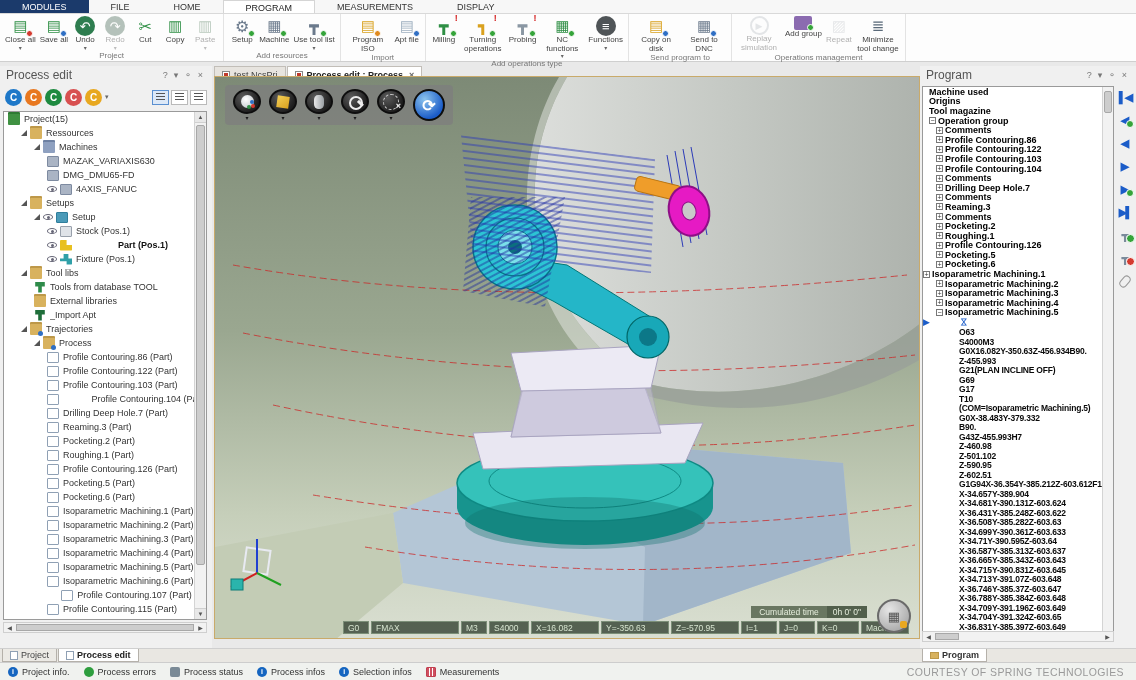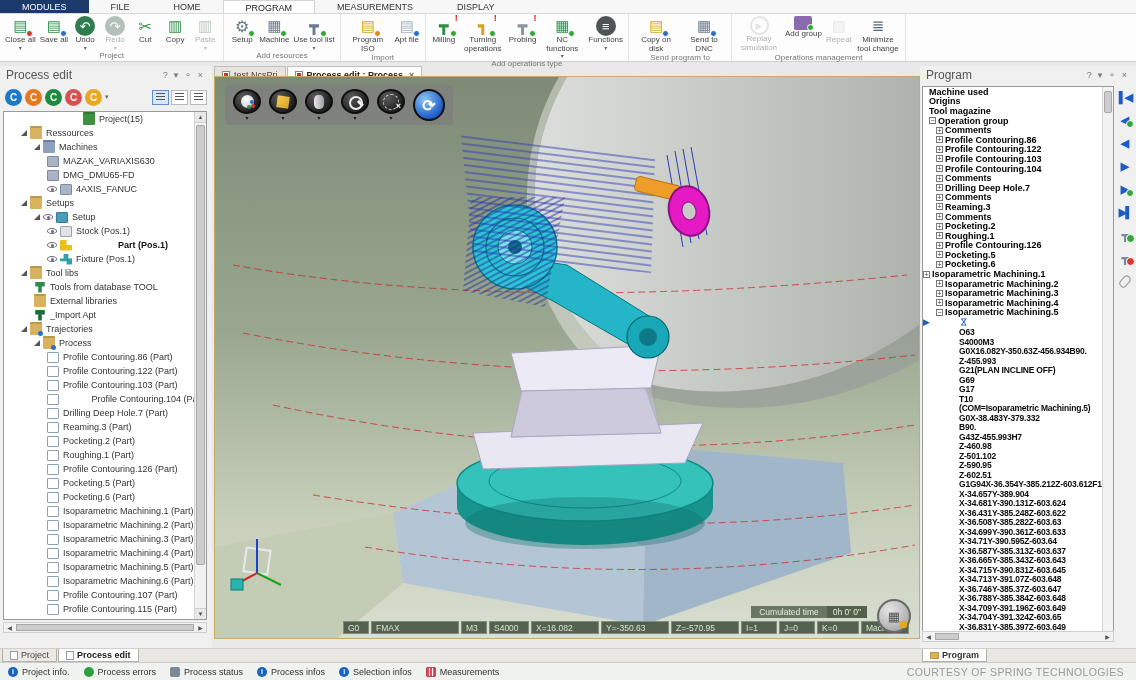--- a/index.html
+++ b/index.html
@@ -402,21 +402,21 @@
         <span class="cc cc-red">C</span>
         <span class="cc cc-yellow">C</span>
       <span class="mini-caret">▾</span>
       <span class="lv-right">
         <span class="lv active"></span>
           <span class="lv"></span>
           <span class="lv"></span>
       </span>
     </div>
     <div class="tree-box">
-      <div class="trow" style="padding-left: 16px; justify-content: center;">
+      <div class="trow" style="padding-left: 4px;">
 
           <span class="ti ti-folder-green"></span>
           <span class="lab">Project(15)</span>
         </div>
         <div class="trow" style="padding-left: 17px;">
           <span class="exp"></span>
 
           <span class="ti ti-folder"></span>
           <span class="lab">Ressources</span>
         </div>
@@ -583,21 +583,21 @@
         <div class="trow" style="padding-left: 43px;">
 
           <span class="ti ti-doc"></span>
           <span class="lab">Isoparametric Machining.5 (Part)</span>
         </div>
         <div class="trow" style="padding-left: 43px;">
 
           <span class="ti ti-doc"></span>
           <span class="lab">Isoparametric Machining.6 (Part)</span>
         </div>
-        <div class="trow" style="padding-left: 43px;">
+        <div class="trow" style="padding-left: 43px; justify-content: center;">
 
           <span class="ti ti-doc"></span>
           <span class="lab">Profile Contouring.107 (Part)</span>
         </div>
         <div class="trow" style="padding-left: 43px;">
 
           <span class="ti ti-doc"></span>
           <span class="lab">Profile Contouring.115 (Part)</span>
         </div>
       <div class="vscroll">

